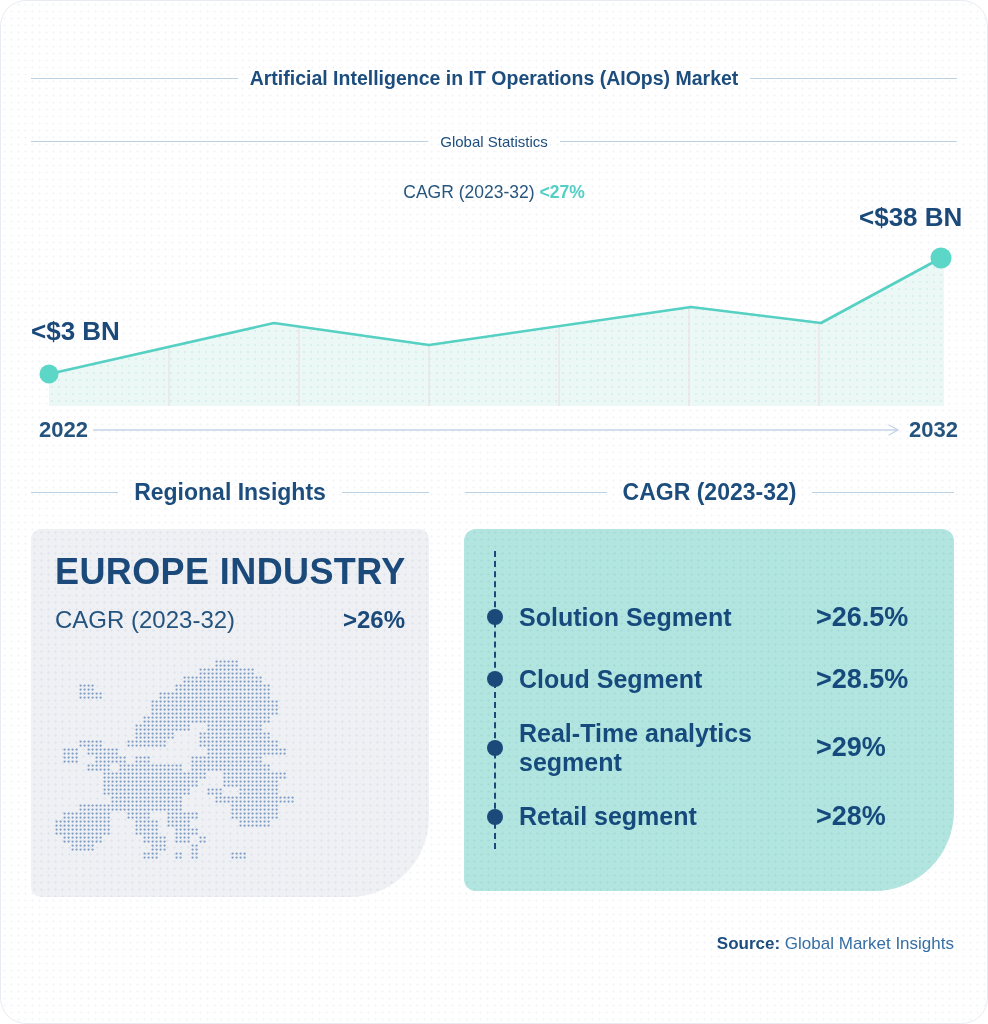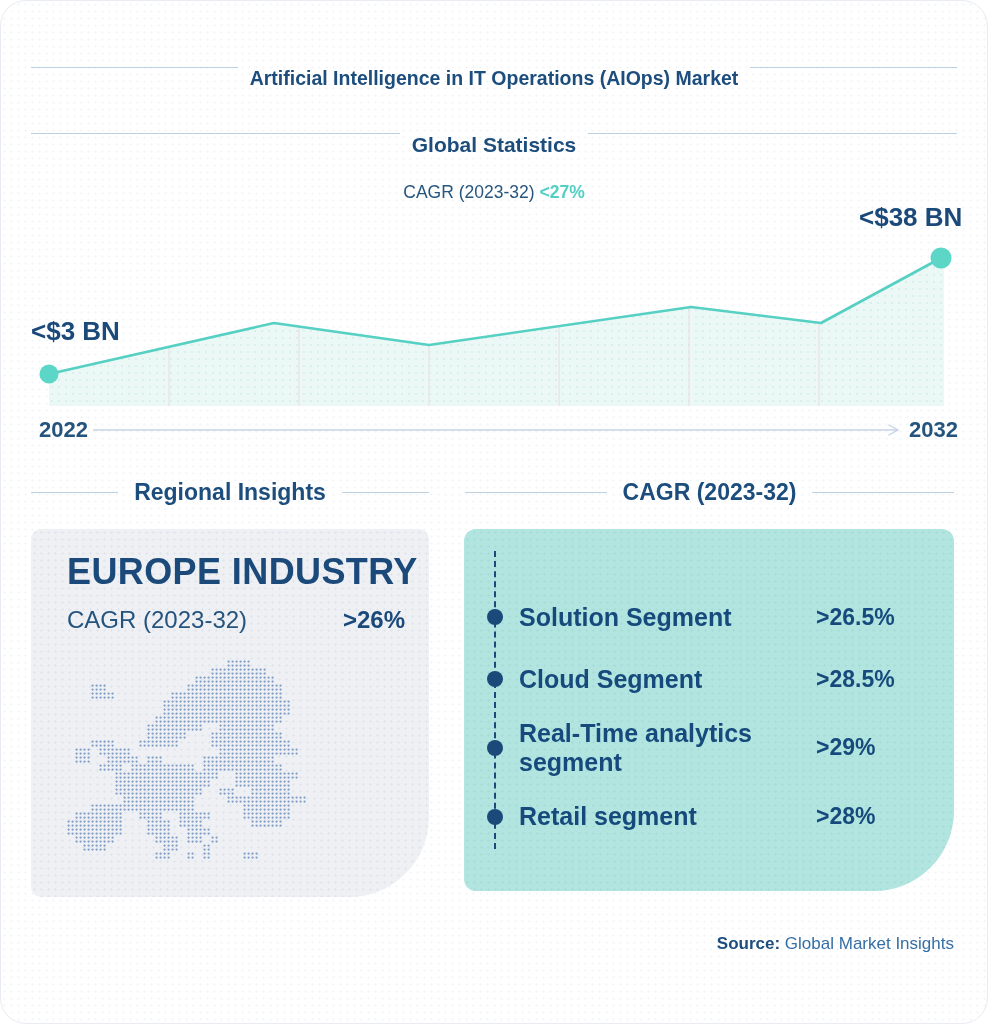--- a/index.html
+++ b/index.html
@@ -10,25 +10,25 @@
     font-family:"Liberation Sans","DejaVu Sans",sans-serif;
     background-color:#ffffff;
     background-image:radial-gradient(rgba(140,160,190,0.09) 1px, transparent 1.3px);
     background-size:7px 7px;
     border:1px solid #e8ecf2;
     border-radius:26px;
     overflow:hidden;
     color:#1b4a7a;
   }
   .rule{flex:1;height:1px;background:#bcd2e2;}
-  .rule-row{display:flex;gap:12px;}
+  .rule-row{display:flex;align-items:center;gap:12px;}
   .title-row{position:absolute;top:66px;left:30px;right:30px;}
   .title-row .t{font-size:19.5px;font-weight:bold;color:#1c4d7d;white-space:nowrap;}
   .subhead-row{position:absolute;top:132px;left:30px;right:30px;}
-  .subhead-row .t{font-size:21px;font-weight:bold;color:#1c4d7d;white-space:nowrap;}
+  .subhead-row .t{font-size:15px;font-weight:normal;color:#1c4d7d;white-space:nowrap;}
   .cagr-row{position:absolute;top:181px;left:0;width:100%;text-align:center;font-size:17.5px;}
   .cagr-row .lbl{color:#27567f;}
   .cagr-row .val{color:#53cfc4;font-weight:bold;}
   .chart-wrap{position:absolute;top:195px;left:0;width:988px;height:250px;}
   .chart-wrap svg{position:absolute;top:0;left:0;}
   .bn-label{position:absolute;font-size:26px;font-weight:bold;color:#1b4a7a;white-space:nowrap;}
   .bn-start{left:30px;top:120px;}
   .bn-end{left:858px;top:6px;}
   .year-label{position:absolute;font-size:22px;font-weight:bold;color:#24537e;}
   .year-start{left:38px;top:221px;}
@@ -38,41 +38,41 @@
   .grp-left{width:398px;}
   .grp-right{flex:1;}
   .section-heads .t{font-size:23px;font-weight:bold;color:#1c4d7d;white-space:nowrap;}
   .cards{position:absolute;top:528px;left:30px;right:33px;display:flex;gap:35px;}
   .gray-card{
     width:398px;height:368px;box-sizing:border-box;
     background-color:#eef0f4;
     background-image:radial-gradient(rgba(120,140,170,0.10) 1px, transparent 1.2px);
     background-size:7px 7px;
     border-radius:10px 10px 80px 10px;
-    padding:22px 24px 0 36px;
+    padding:22px 24px 0 24px;
   }
   .europe-title{font-size:36px;font-weight:bold;color:#1b4a7a;letter-spacing:0.4px;white-space:nowrap;}
   .gray-cagr{margin-top:13px;display:flex;justify-content:space-between;align-items:baseline;font-size:24px;}
   .gray-cagr .lbl{color:#24537e;}
   .gray-cagr .val{font-weight:bold;color:#1b4a7a;}
   .map-box{margin:26px auto 0 auto;width:240px;height:200px;}
   .teal-card{
     flex:1;height:362px;box-sizing:border-box;position:relative;
     background-color:#b2e5e0;
     background-image:radial-gradient(rgba(40,130,120,0.08) 1px, transparent 1.2px);
     background-size:7px 7px;
     border-radius:12px 12px 80px 12px;
     padding:66px 20px 0 55px;
   }
   .dash-line{position:absolute;left:30px;top:22px;bottom:42px;width:0;border-left:2px dashed #1b4a7a;}
   .seg-list{display:flex;flex-direction:column;gap:18px;}
   .seg-item{display:flex;align-items:center;position:relative;min-height:44px;}
   .seg-bullet{position:absolute;left:-32px;width:16px;height:16px;border-radius:50%;background:#1b4a7a;}
   .seg-label{flex:0 0 297px;font-size:25px;font-weight:bold;color:#174a7c;line-height:1.15;}
-  .seg-value{font-size:23px;font-weight:bold;color:#174a7c;white-space:nowrap;}
+  .seg-value{font-size:27px;font-weight:bold;color:#174a7c;white-space:nowrap;}
   .source{position:absolute;top:933px;right:33px;font-size:17px;}
   .source .lbl{font-weight:bold;color:#1c4d7d;}
   .source .val{color:#366fa5;}
 </style>
 </head>
 <body>
 
 <div class="frame">
 
   <div class="rule-row title-row">

